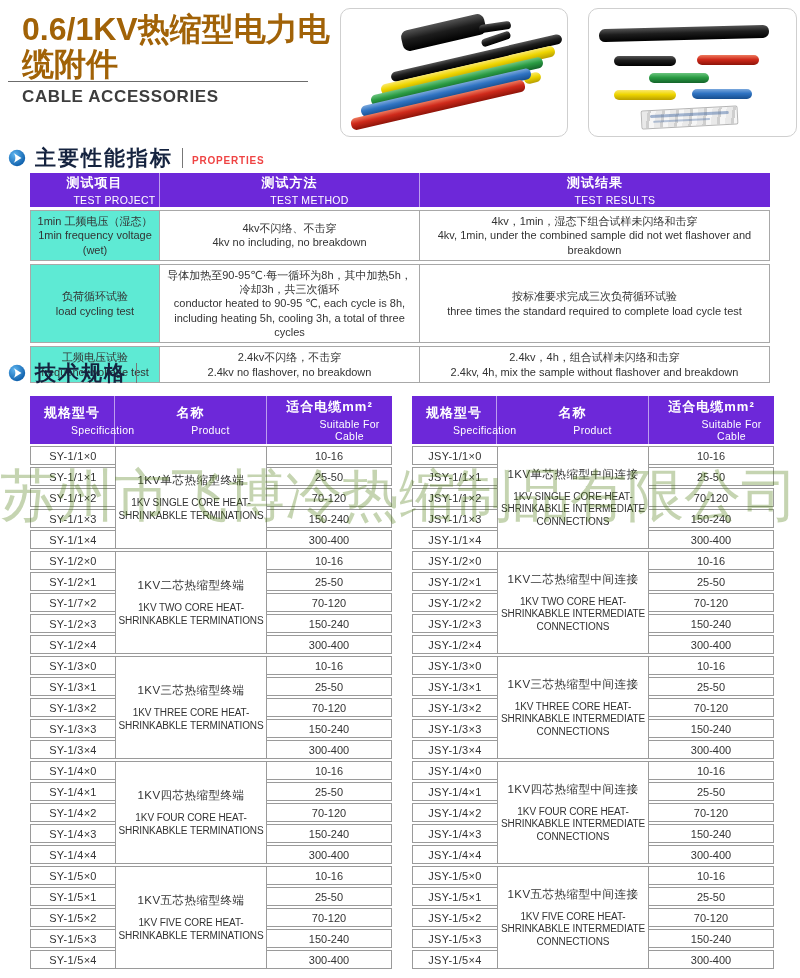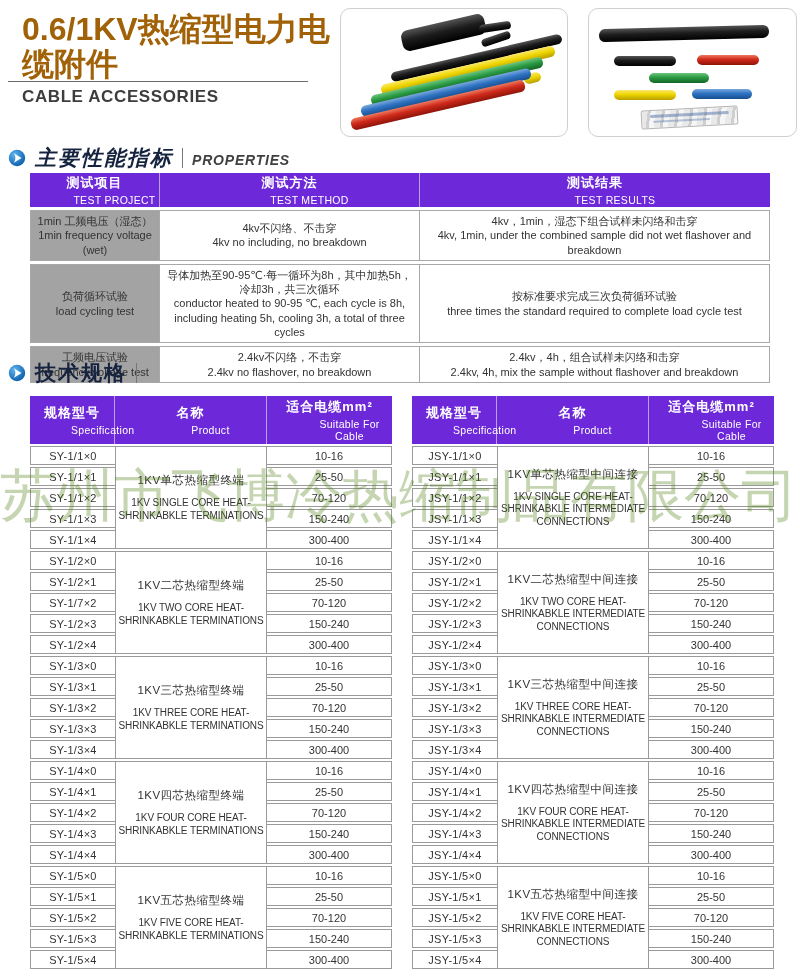--- a/index.html
+++ b/index.html
@@ -25,34 +25,34 @@
   .t-red{background:linear-gradient(180deg,#ee7a5e,#cf2a1b 45%,#8e1409);}
   .t-pink{background:linear-gradient(180deg,#f4a4b8,#e8708e 45%,#bb4668);}
   .foil{position:absolute;border:1px solid #b5b5b5;border-radius:2px;
         background:repeating-linear-gradient(100deg,#e9e9e9 0 6px,#cfcfcf 6px 9px,#f6f6f6 9px 14px);}
   .foil-mark{position:absolute;left:8%;top:25%;width:84%;height:3px;background:rgba(60,100,160,.45);border-radius:2px;}
   .foil-mark2{position:absolute;left:12%;top:60%;width:60%;height:2px;background:rgba(60,100,160,.35);border-radius:2px;}
   
   .section-head{position:absolute;left:8px;display:flex;align-items:center;gap:9px;}
   .sec-zh{font-size:21px;font-weight:bold;color:#15233f;letter-spacing:2px;}
   .sec-div{width:1px;height:20px;background:#777;}
-  .sec-en{font-size:14px;font-weight:bold;color:#404040;letter-spacing:.8px;padding-top:4px;}
+  .sec-en{font-size:10px;font-weight:bold;color:#ef4444;letter-spacing:.8px;padding-top:4px;}
   
   table{border-collapse:separate;table-layout:fixed;}
   th,td{text-align:center;vertical-align:middle;}
   .nav-th{background:#6d28d9;color:#fff;border:none;}
   .nav-th .zh{font-size:13px;font-weight:bold;letter-spacing:1px;}
   .nav-th .en{font-size:10.5px;font-weight:normal;letter-spacing:.3px;margin-top:2px;padding-left:40px;}
   .th-sep{border-right:1px solid rgba(255,255,255,.55);}
   
   .props-table{position:absolute;left:30px;top:170px;width:740px;border-spacing:0 3px;}
   .props-table .nav-th{height:32px;}
   .props-table td{background:#fff;font-size:11px;line-height:1.3;color:#333;padding:3px 6px;
                   border-top:1px solid #a8a8a8;border-bottom:1px solid #a8a8a8;border-right:1px solid #a8a8a8;}
-  .props-table td.p-col0{background:#a3a3a3;border-left:1px solid #a8a8a8;}
+  .props-table td.p-col0{background:#5eead4;border-left:1px solid #a8a8a8;}
   .props-table td .zh{white-space:normal;}
   .props-table td .en{white-space:normal;}
   
   .tech-wrap{position:absolute;left:30px;top:394px;display:flex;gap:20px;}
   .tech-table{width:362px;border-spacing:0 2px;}
   .tech-table .nav-th{height:46px;}
   .tech-table td{height:17px;font-size:11px;color:#333;background:#fff;padding:0 2px;}
   .tech-table td.spec{border:1px solid #9a9a9a;border-right:none;letter-spacing:.3px;}
   .tech-table td.product{border:1px solid #9a9a9a;}
   .tech-table td.cable{border:1px solid #9a9a9a;border-left:none;}
@@ -95,21 +95,21 @@
   <div class="tube t-red" style="left:108px;top:46px;width:62px;height:10px;"></div>
   <div class="tube t-green" style="left:60px;top:64px;width:60px;height:10px;"></div>
   <div class="tube t-yellow" style="left:25px;top:81px;width:62px;height:10px;"></div>
   <div class="tube t-blue" style="left:103px;top:80px;width:60px;height:10px;"></div>
   <div class="foil" style="left:52px;top:99px;width:95px;height:17px;transform:rotate(-3deg);">
     <div class="foil-mark"></div>
     <div class="foil-mark2"></div>
   </div>
 </div>
 
-<div class="section-head" style="top:144px;font-style:italic;">
+<div class="section-head" style="top:144px;">
   <svg width="18" height="18" viewBox="0 0 18 18">
     <defs>
         <radialGradient id="g1" cx="35%" cy="30%" r="75%">
       <stop offset="0" stop-color="#5db4ef"></stop>
           <stop offset="1" stop-color="#0b5ca9"></stop>
     </radialGradient>
       </defs>
     <circle cx="9" cy="9" r="8.2" fill="url(#g1)"></circle>
     <path d="M5.5 4 L13.5 9 L5.5 14 C8 11.2 8 6.8 5.5 4 Z" fill="#fff"></path>
   </svg>

